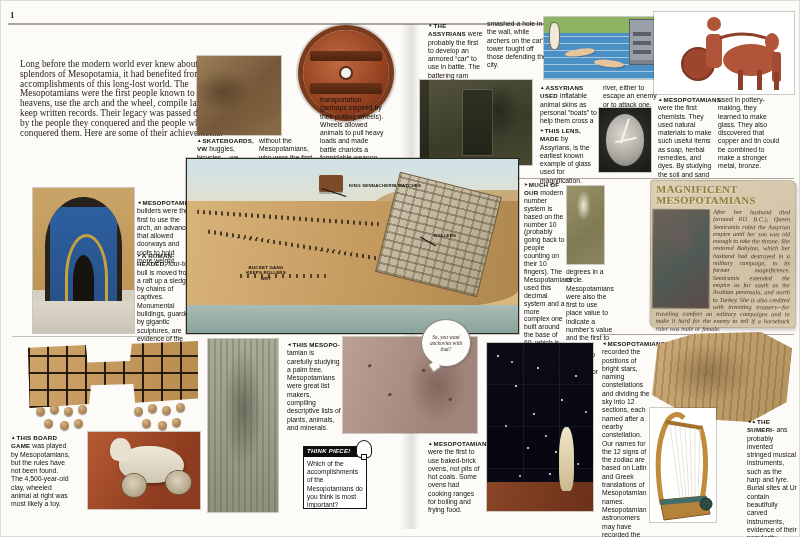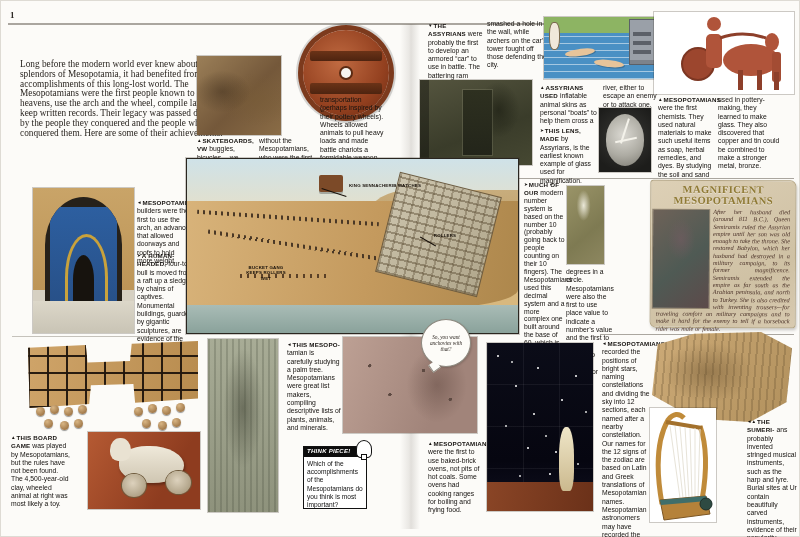--- a/index.html
+++ b/index.html
@@ -138,21 +138,21 @@
      background:
        radial-gradient(20px 30px at 50% 30%,rgba(120,90,100,.5),transparent 70%),
        linear-gradient(140deg,#6e6258,#4f5a54 55%,#5d4a4a);
      box-shadow:0 0 0 1px rgba(50,40,30,.4);}
   
   .sidebar{position:absolute;left:650px;top:180px;width:146px;height:148px;
      background:linear-gradient(150deg,#ddd0b6,#cfc1a4 70%,#d8cab0);
      border:1px solid #b4a584;border-radius:3px 6px 4px 6px;transform:rotate(.3deg);
      box-shadow:1px 2px 3px rgba(0,0,0,.2);padding:3px 5px 0 5px;box-sizing:border-box;}
   .sb-title{font:bold 10.5px "Liberation Serif",serif;text-transform:uppercase;letter-spacing:.4px;
-     color:#8f7a35;text-align:center;text-shadow:0 1px 0 rgba(255,255,255,.4);}
+     color:#8f7a35;text-shadow:0 1px 0 rgba(255,255,255,.4);}
   .sb-body{margin-top:2px;font:italic 6.3px "Liberation Serif",serif;line-height:7.3px;
      color:#4d342b;text-align:justify;}
   
   .think{position:absolute;left:303px;top:446px;width:62px;height:61px;background:#fff;
      border:1px solid #111;}
   .think-hd{height:9px;background:#0c0c0c;color:#fff;font:bold italic 6px "Liberation Sans",sans-serif;
      text-transform:uppercase;letter-spacing:.3px;padding:1px 0 0 3px;}
   .think-bd{padding:3px 3px;font:6.6px "Liberation Sans",sans-serif;line-height:8.2px;color:#111;}
   .bulb{position:absolute;right:-6px;top:-7px;width:14px;height:16px;background:#fff;border-radius:50% 50% 30% 30%;
      border:1px solid #111;}

